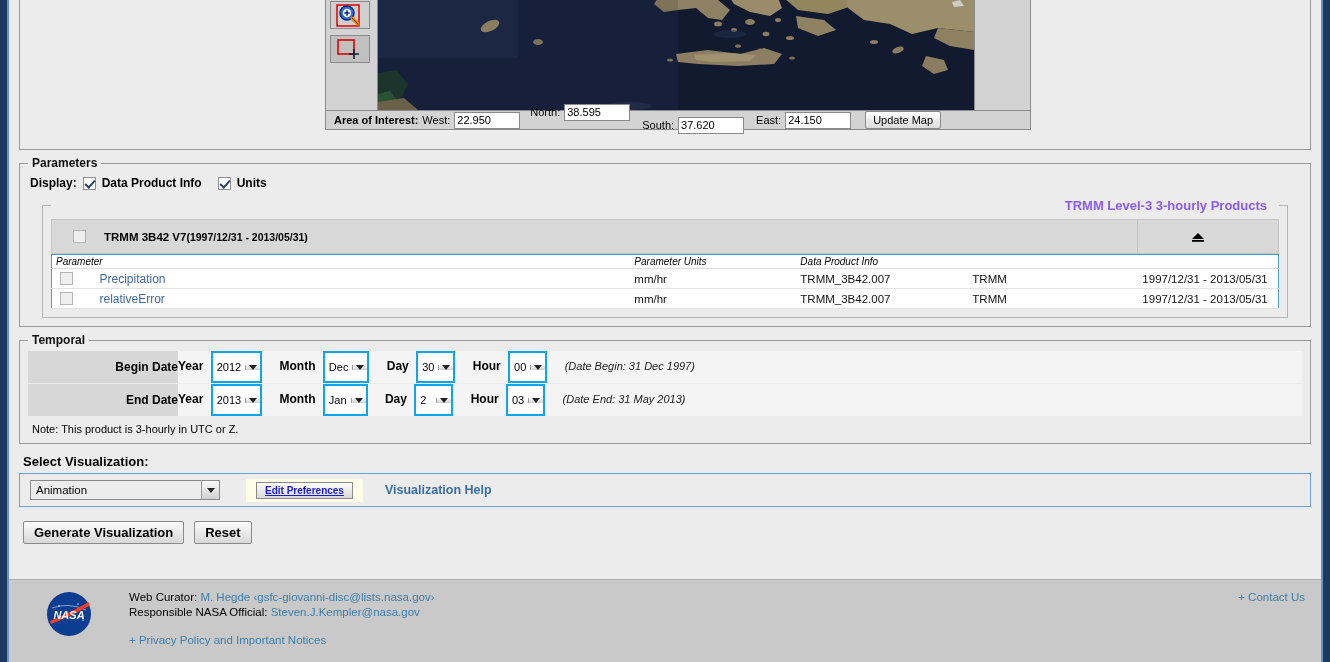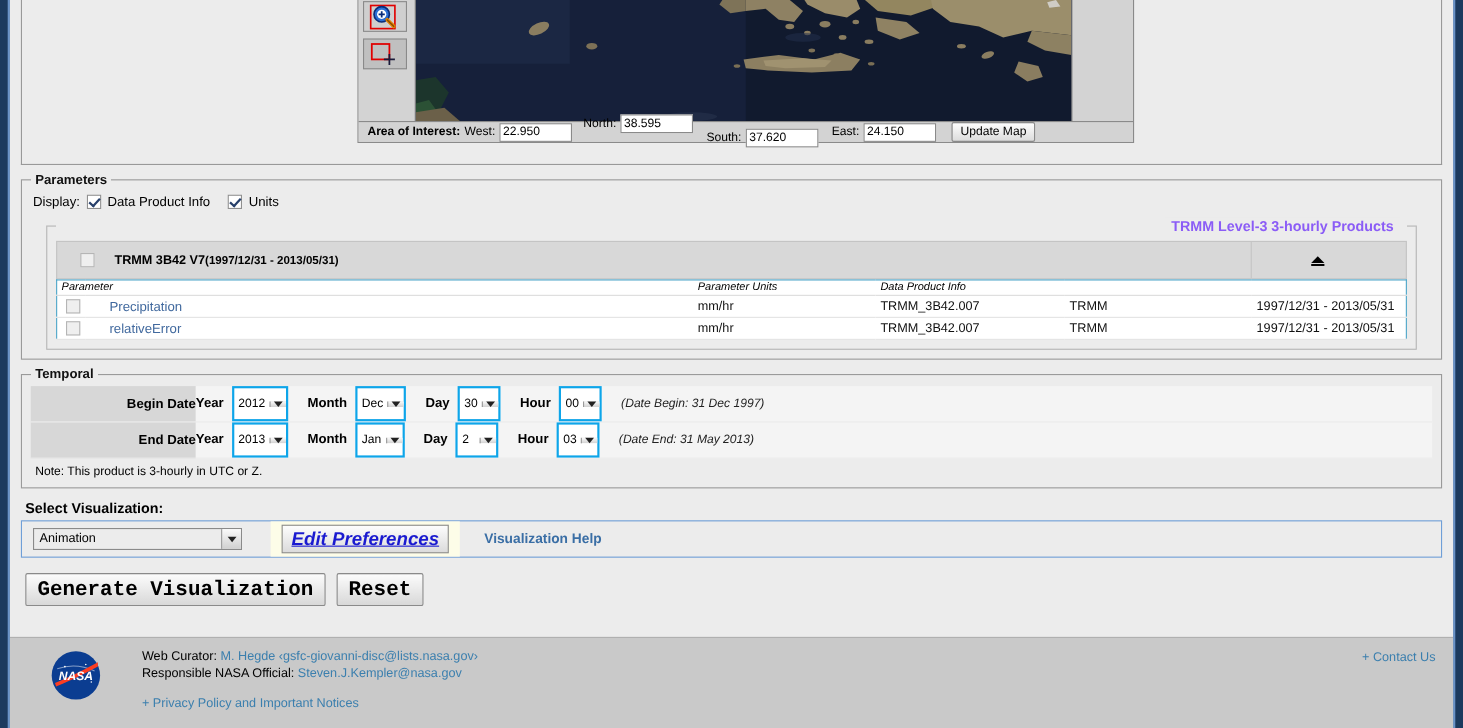--- a/index.html
+++ b/index.html
@@ -117,21 +117,21 @@
   }
   fieldset.grp > legend {
     font-size: 12px;
     font-weight: bold;
     padding: 0 4px;
     color: #111;
   }
 
   .display-row {
     display: flex; align-items: center; gap: 6px;
-    font-size: 12px; font-weight: normal;
+    font-size: 12px; font-weight: bold;
     margin: 2px 0 8px 2px;
   }
   .chk {
     width: 13px; height: 13px;
     border: 1px solid #8f8f8f;
     background: #fff;
     display: inline-block;
     position: relative;
     vertical-align: middle;
     cursor: pointer;
@@ -298,22 +298,21 @@
     border-right: 4px solid transparent;
     border-top: 5px solid #222;
   }
   .pref-wrap {
     background: #fdfde8;
     padding: 3px 10px;
     margin-left: 26px;
   }
   .pref-btn {
     font-family: "Liberation Sans", sans-serif;
-    font-size: 17px;
-    font-style: italic;
+    font-size: 10px;
     font-weight: bold;
     color: #1a1ad0;
     background: linear-gradient(#fdfdfd, #dbdbdb);
     border: 1px solid #8a8a8a;
     padding: 2px 8px;
     cursor: pointer;
     text-decoration: underline;
   }
   .vis-help {
     margin-left: 22px;
@@ -321,22 +320,22 @@
     font-size: 12.5px;
     font-weight: bold;
     text-decoration: none;
     cursor: pointer;
   }
   .action-row {
     margin: 14px 0 0 14px;
     display: flex; gap: 10px; align-items: center;
   }
   .btn-main {
-    font-family: Liberation Mono, monospace;
-    font-size: 19px;
+    font-family: Liberation Sans, sans-serif;
+    font-size: 13px;
     font-weight: bold;
     padding: 3px 10px;
     background: linear-gradient(#fcfcfc, #d8d8d8);
     border: 1px solid #8a8a8a;
     border-radius: 2px;
     cursor: pointer;
   }
 
   
   .footer {

